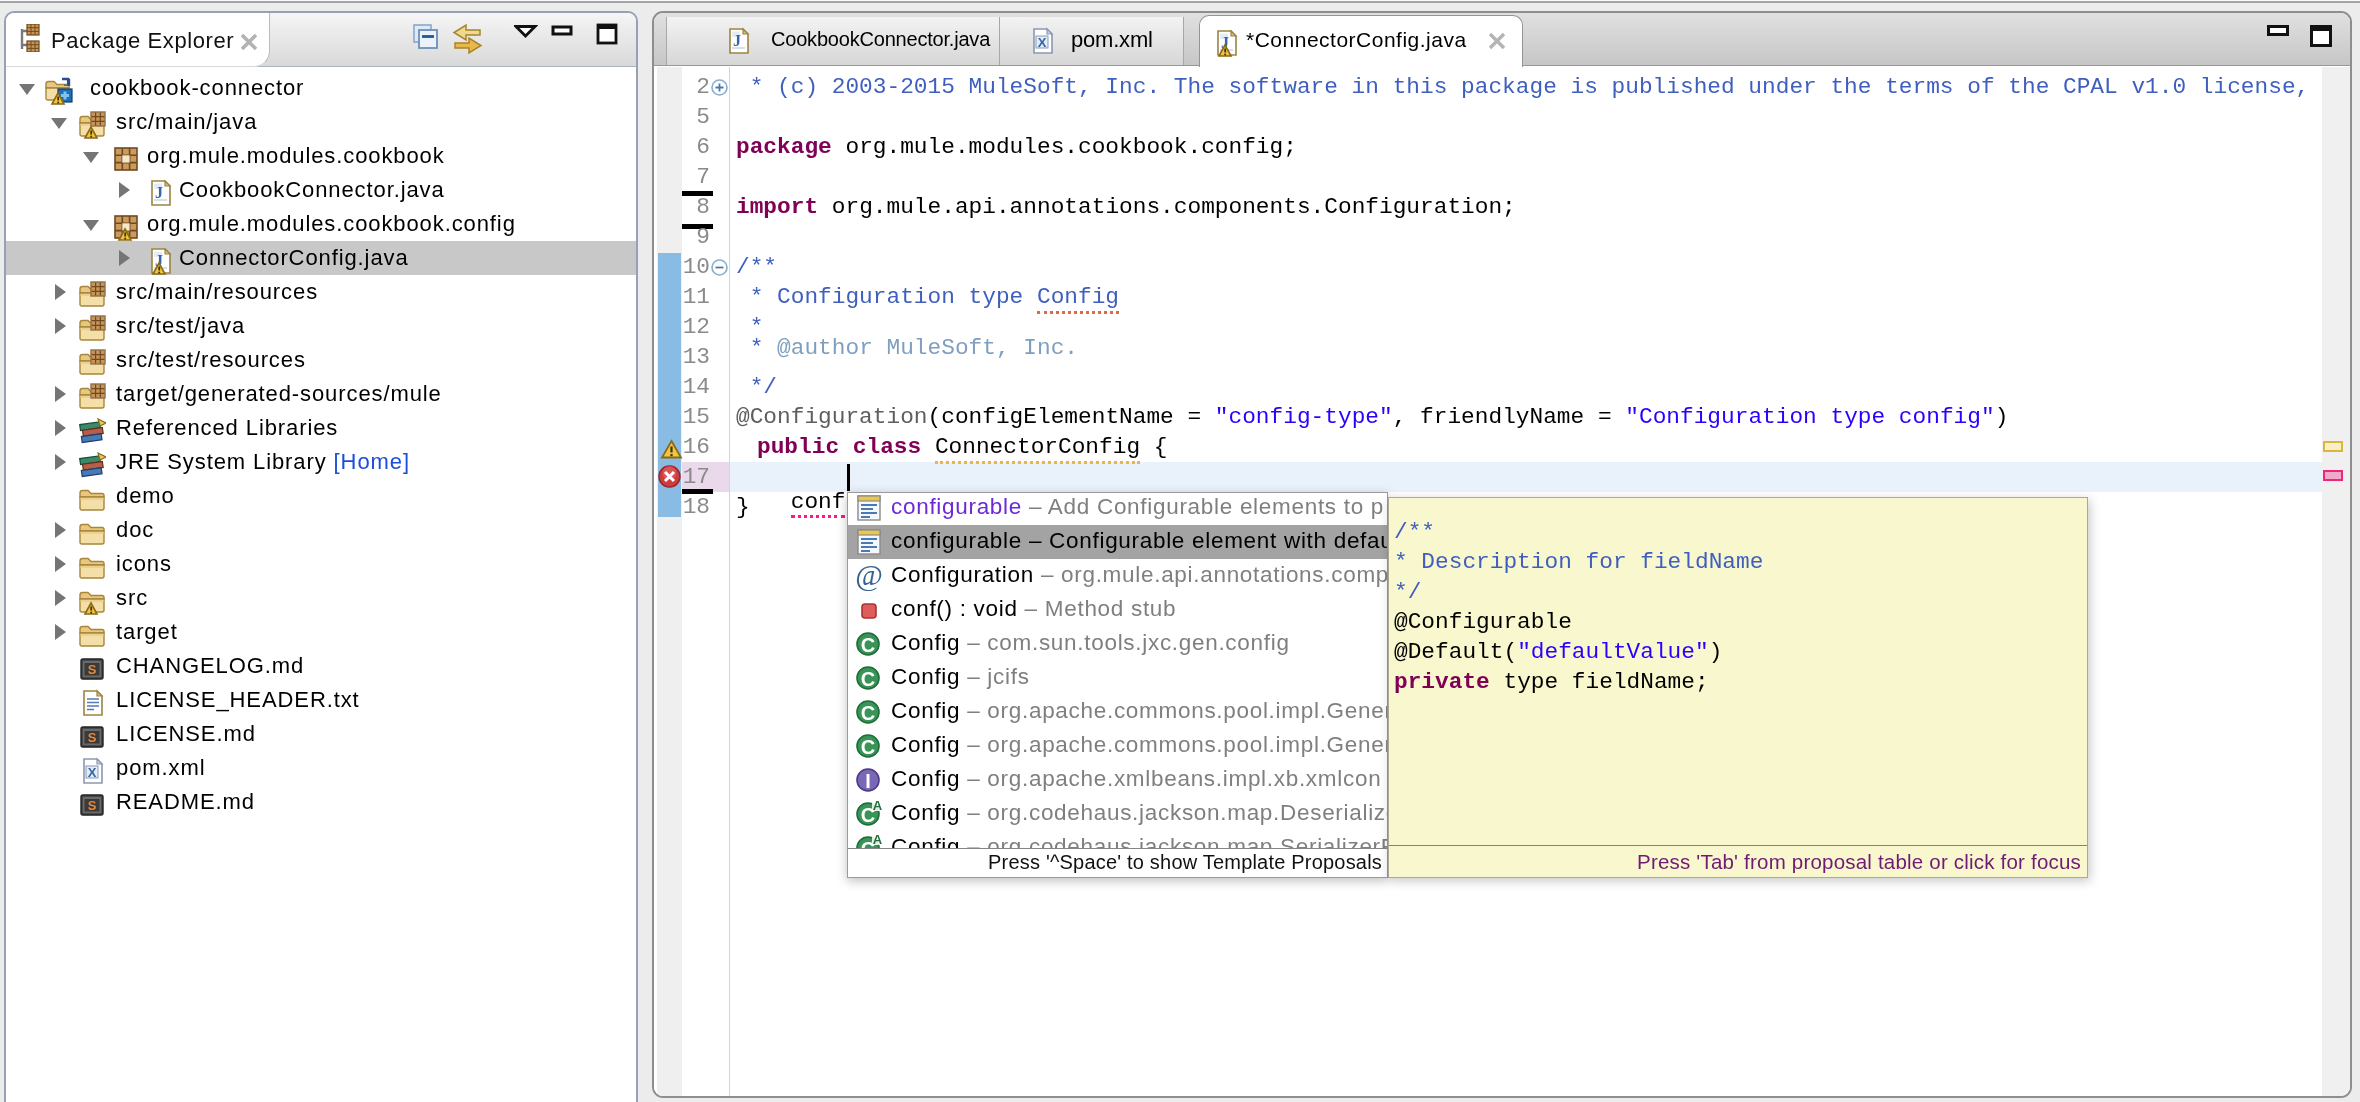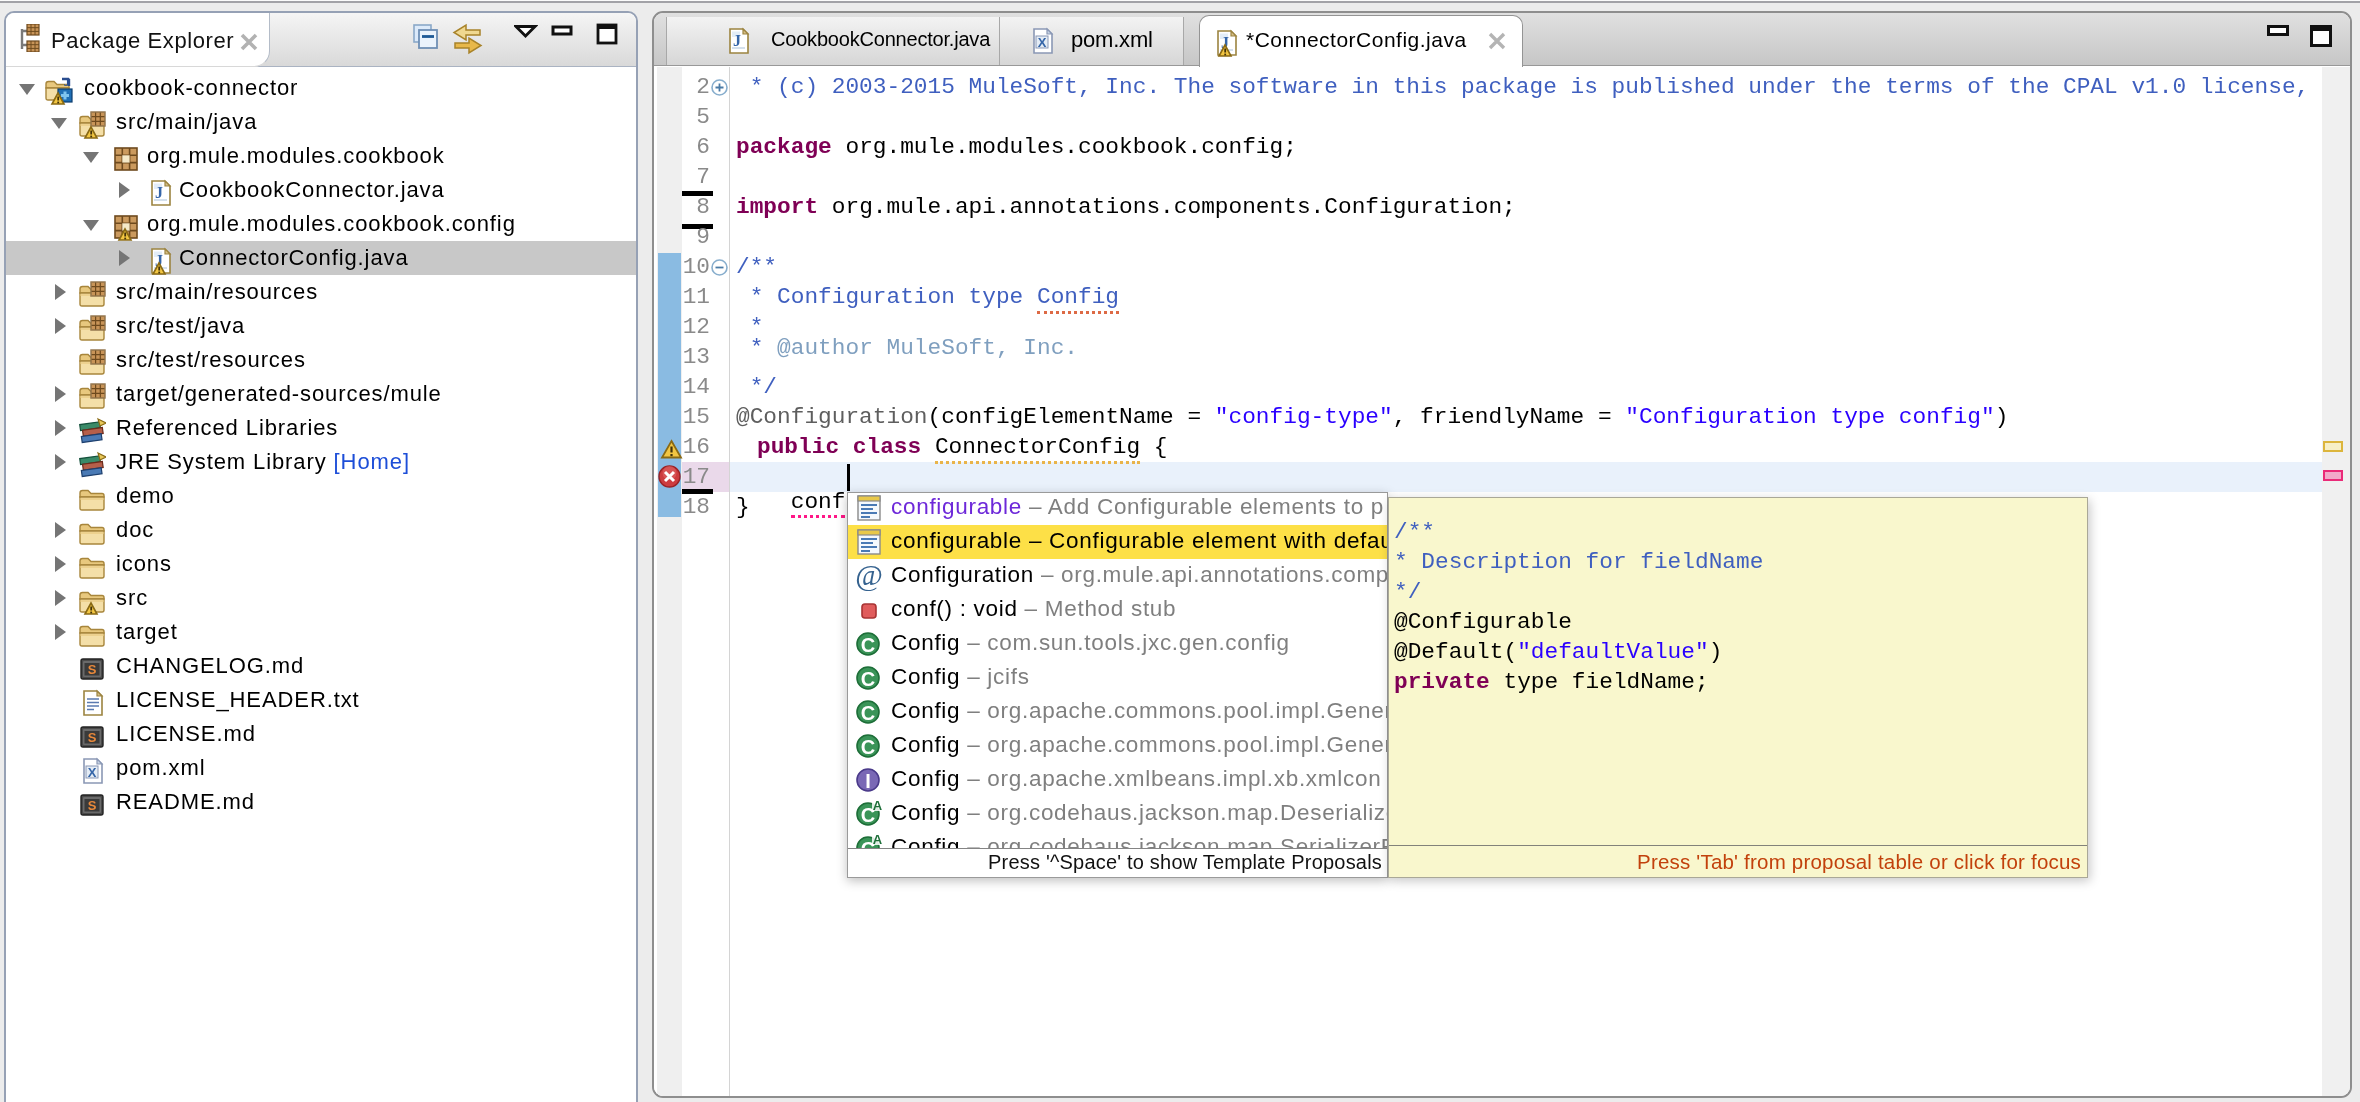--- a/index.html
+++ b/index.html
@@ -91,21 +91,21 @@
         <text x="22" y="9" font-family="serif" font-size="13" font-weight="bold" fill="#2a4d8f" text-anchor="middle">J</text>
         <g transform="translate(13,12)">
           <rect x="0" y="0" width="14" height="13" fill="#1f6fb5" stroke="#0d3d6e" stroke-width="1.2"></rect>
           <path d="M3 6.5 L11 6.5 M7 2.5 L7 10.5" stroke="#7fc4ef" stroke-width="3"></path>
         </g>
         <path d="M7 27 L13 16 L19 27 Z" fill="#f3c642" stroke="#8a6a14" stroke-width="1.6"></path>
         <rect x="12.3" y="19.5" width="1.8" height="4" fill="#42320a"></rect>
         <rect x="12.3" y="24.6" width="1.8" height="1.8" fill="#42320a"></rect>
       </svg>
     </div>
-    <div class="tlabel" style="left:78px;">cookbook-connector</div>
+    <div class="tlabel" style="left:84px;">cookbook-connector</div>
   </div>
 <div class="trow" style="top:105px;">
     <div class="arrd" style="left:45px;"></div>
     <div class="ticon" style="left:72px;">
       <svg class="ticon" style="" width="30" height="30" viewBox="0 0 30 30" xmlns="http://www.w3.org/2000/svg">
         <path d="M2 8 Q2 5.5 4.5 5.5 L10 5.5 L13 8.5 L24 8.5 Q26 8.5 26 10.5 L26 12 L2 12 Z" fill="#e8c87e" stroke="#a8863c" stroke-width="1.4"></path>
         <path d="M2 12 L26 12 L26 23 Q26 25 24 25 L4 25 Q2 25 2 23 Z" fill="#f4dfa8" stroke="#a8863c" stroke-width="1.4"></path>
         <path d="M2 14 L26 14" stroke="#e8c87e" stroke-width="1.2"></path>
         <g transform="translate(13,1)">
           <rect x="0" y="0" width="14" height="14" fill="#c89458" stroke="#6e4a1e" stroke-width="1.3"></rect>
@@ -477,21 +477,21 @@
 <div class="abs" style="left:2323px;top:470px;width:16px;height:7px;background:#f2a8ca;border:2px solid #ea2a78;"></div>
 <div id="popup">
     <div class="prow" style="top:-2px;">
       <div class="picon"><svg class="" style="" width="28" height="30" viewBox="0 0 28 30" xmlns="http://www.w3.org/2000/svg">
           <rect x="3" y="3" width="22" height="24" fill="#f5f9fd" stroke="#8a8a8a" stroke-width="1.4"></rect>
           <rect x="3" y="3" width="22" height="5" fill="#e8c84a" stroke="#8a8a8a" stroke-width="1.2"></rect>
           <path d="M6 12 L22 12 M6 16 L18 16 M6 20 L22 20 M6 24 L15 24" stroke="#4a7ab5" stroke-width="2"></path>
         </svg></div>
       <div class="ptxt"><span class="pblue">configurable</span><span class="pgray"> – Add Configurable elements to p</span></div>
     </div>
-    <div class="prow" style="top:32px;background:#fde047;">
+    <div class="prow" style="top:32px;background:#a3a3a3;">
       <div class="picon"><svg class="" style="" width="28" height="30" viewBox="0 0 28 30" xmlns="http://www.w3.org/2000/svg">
           <rect x="3" y="3" width="22" height="24" fill="#f5f9fd" stroke="#8a8a8a" stroke-width="1.4"></rect>
           <rect x="3" y="3" width="22" height="5" fill="#e8c84a" stroke="#8a8a8a" stroke-width="1.2"></rect>
           <path d="M6 12 L22 12 M6 16 L18 16 M6 20 L22 20 M6 24 L15 24" stroke="#4a7ab5" stroke-width="2"></path>
         </svg></div>
       <div class="ptxt">configurable – Configurable element with defau</div>
     </div>
     <div class="prow" style="top:66px;">
       <div class="picon"><svg class="" style="" width="28" height="30" viewBox="0 0 28 30" xmlns="http://www.w3.org/2000/svg">
           <text x="14" y="24" font-family="serif" font-size="30" fill="#35628f" text-anchor="middle">@</text>
@@ -561,13 +561,13 @@
     <div class="abs" style="left:0;top:358px;width:534px;text-align:right;font-size:20px;color:#111;letter-spacing:0.2px;">Press '^Space' to show Template Proposals</div>
   </div>
 <div id="tip">
     <div class="tl" style="top:19px;"><span class="jdoc">/**</span></div>
     <div class="tl" style="top:49px;"><span class="jdoc">* Description for fieldName</span></div>
     <div class="tl" style="top:79px;"><span class="jdoc">*/</span></div>
     <div class="tl" style="top:109px;">@Configurable</div>
     <div class="tl" style="top:139px;">@Default(<span class="str">"defaultValue"</span>)</div>
     <div class="tl" style="top:169px;"><span class="kw">private</span> type fieldName;</div>
     <div class="abs" style="left:0;top:347px;width:698px;height:1px;background:#82827a;"></div>
-    <div class="abs" style="left:0;top:352px;width:692px;text-align:right;font-size:20.5px;color:#c2410c;letter-spacing:0.2px;">Press 'Tab' from proposal table or click for focus</div>
+    <div class="abs" style="left:0;top:352px;width:692px;text-align:right;font-size:20.5px;color:#701a75;letter-spacing:0.2px;">Press 'Tab' from proposal table or click for focus</div>
   </div>
 </body></html>

